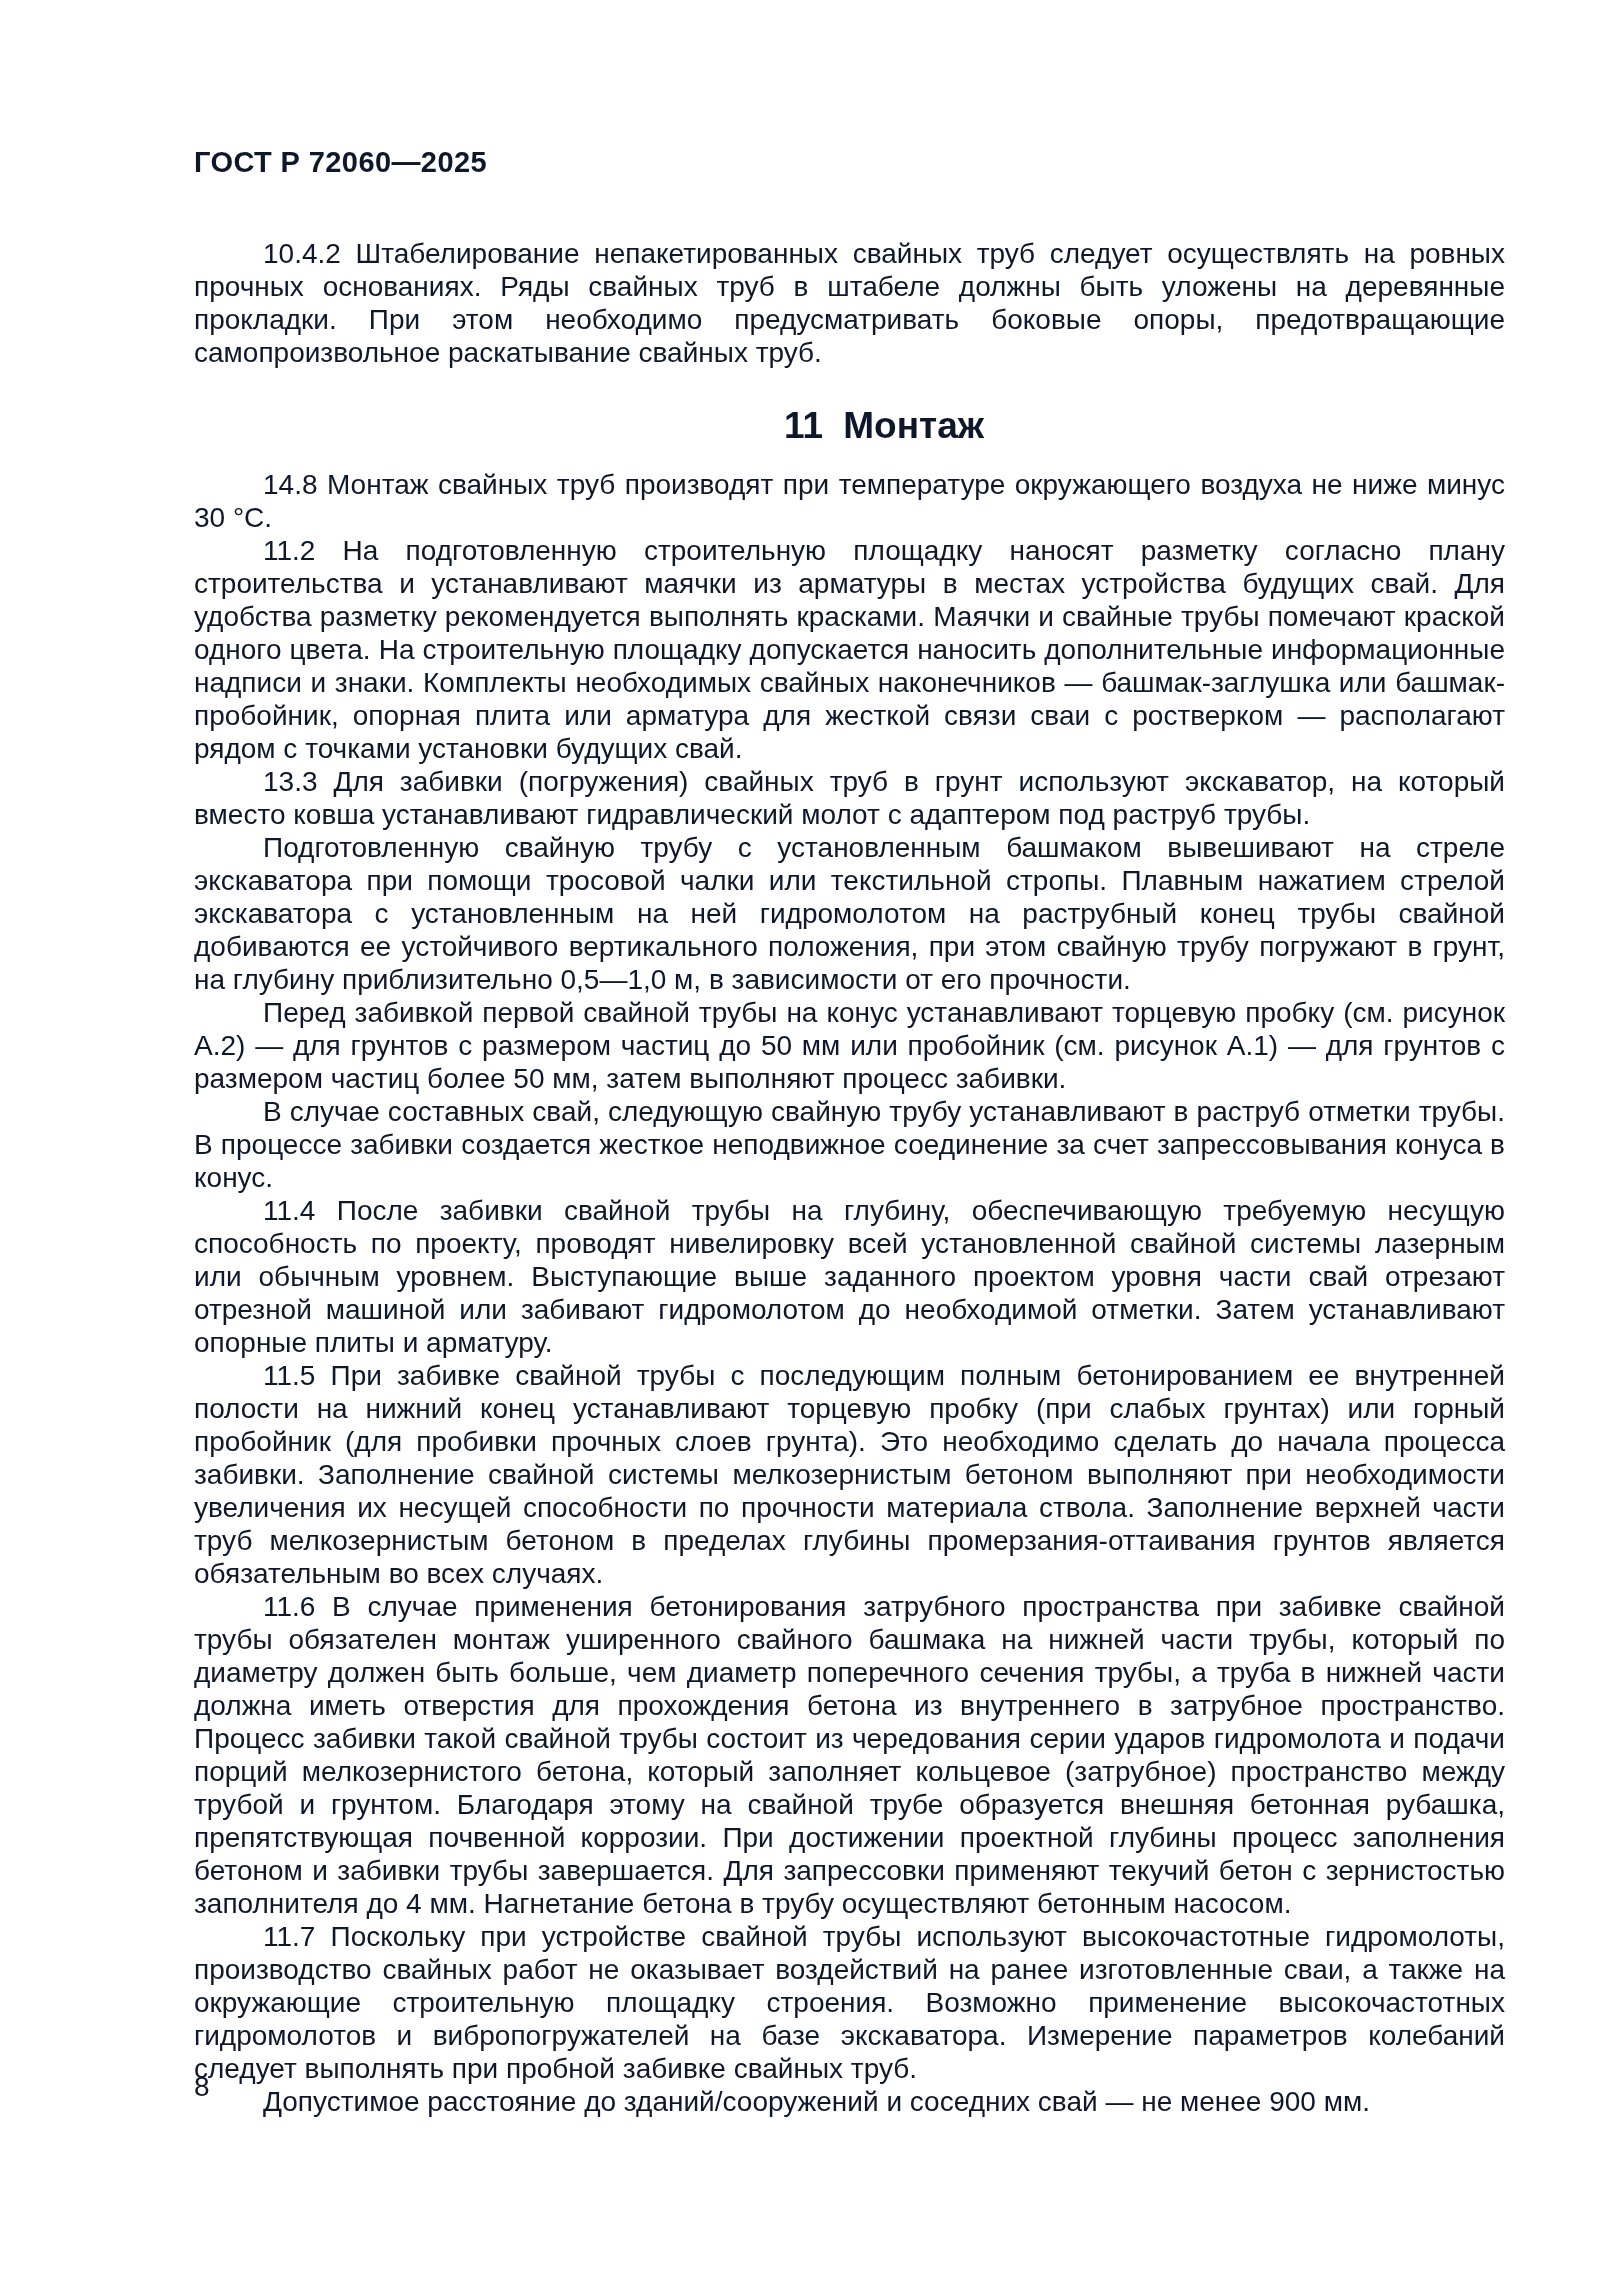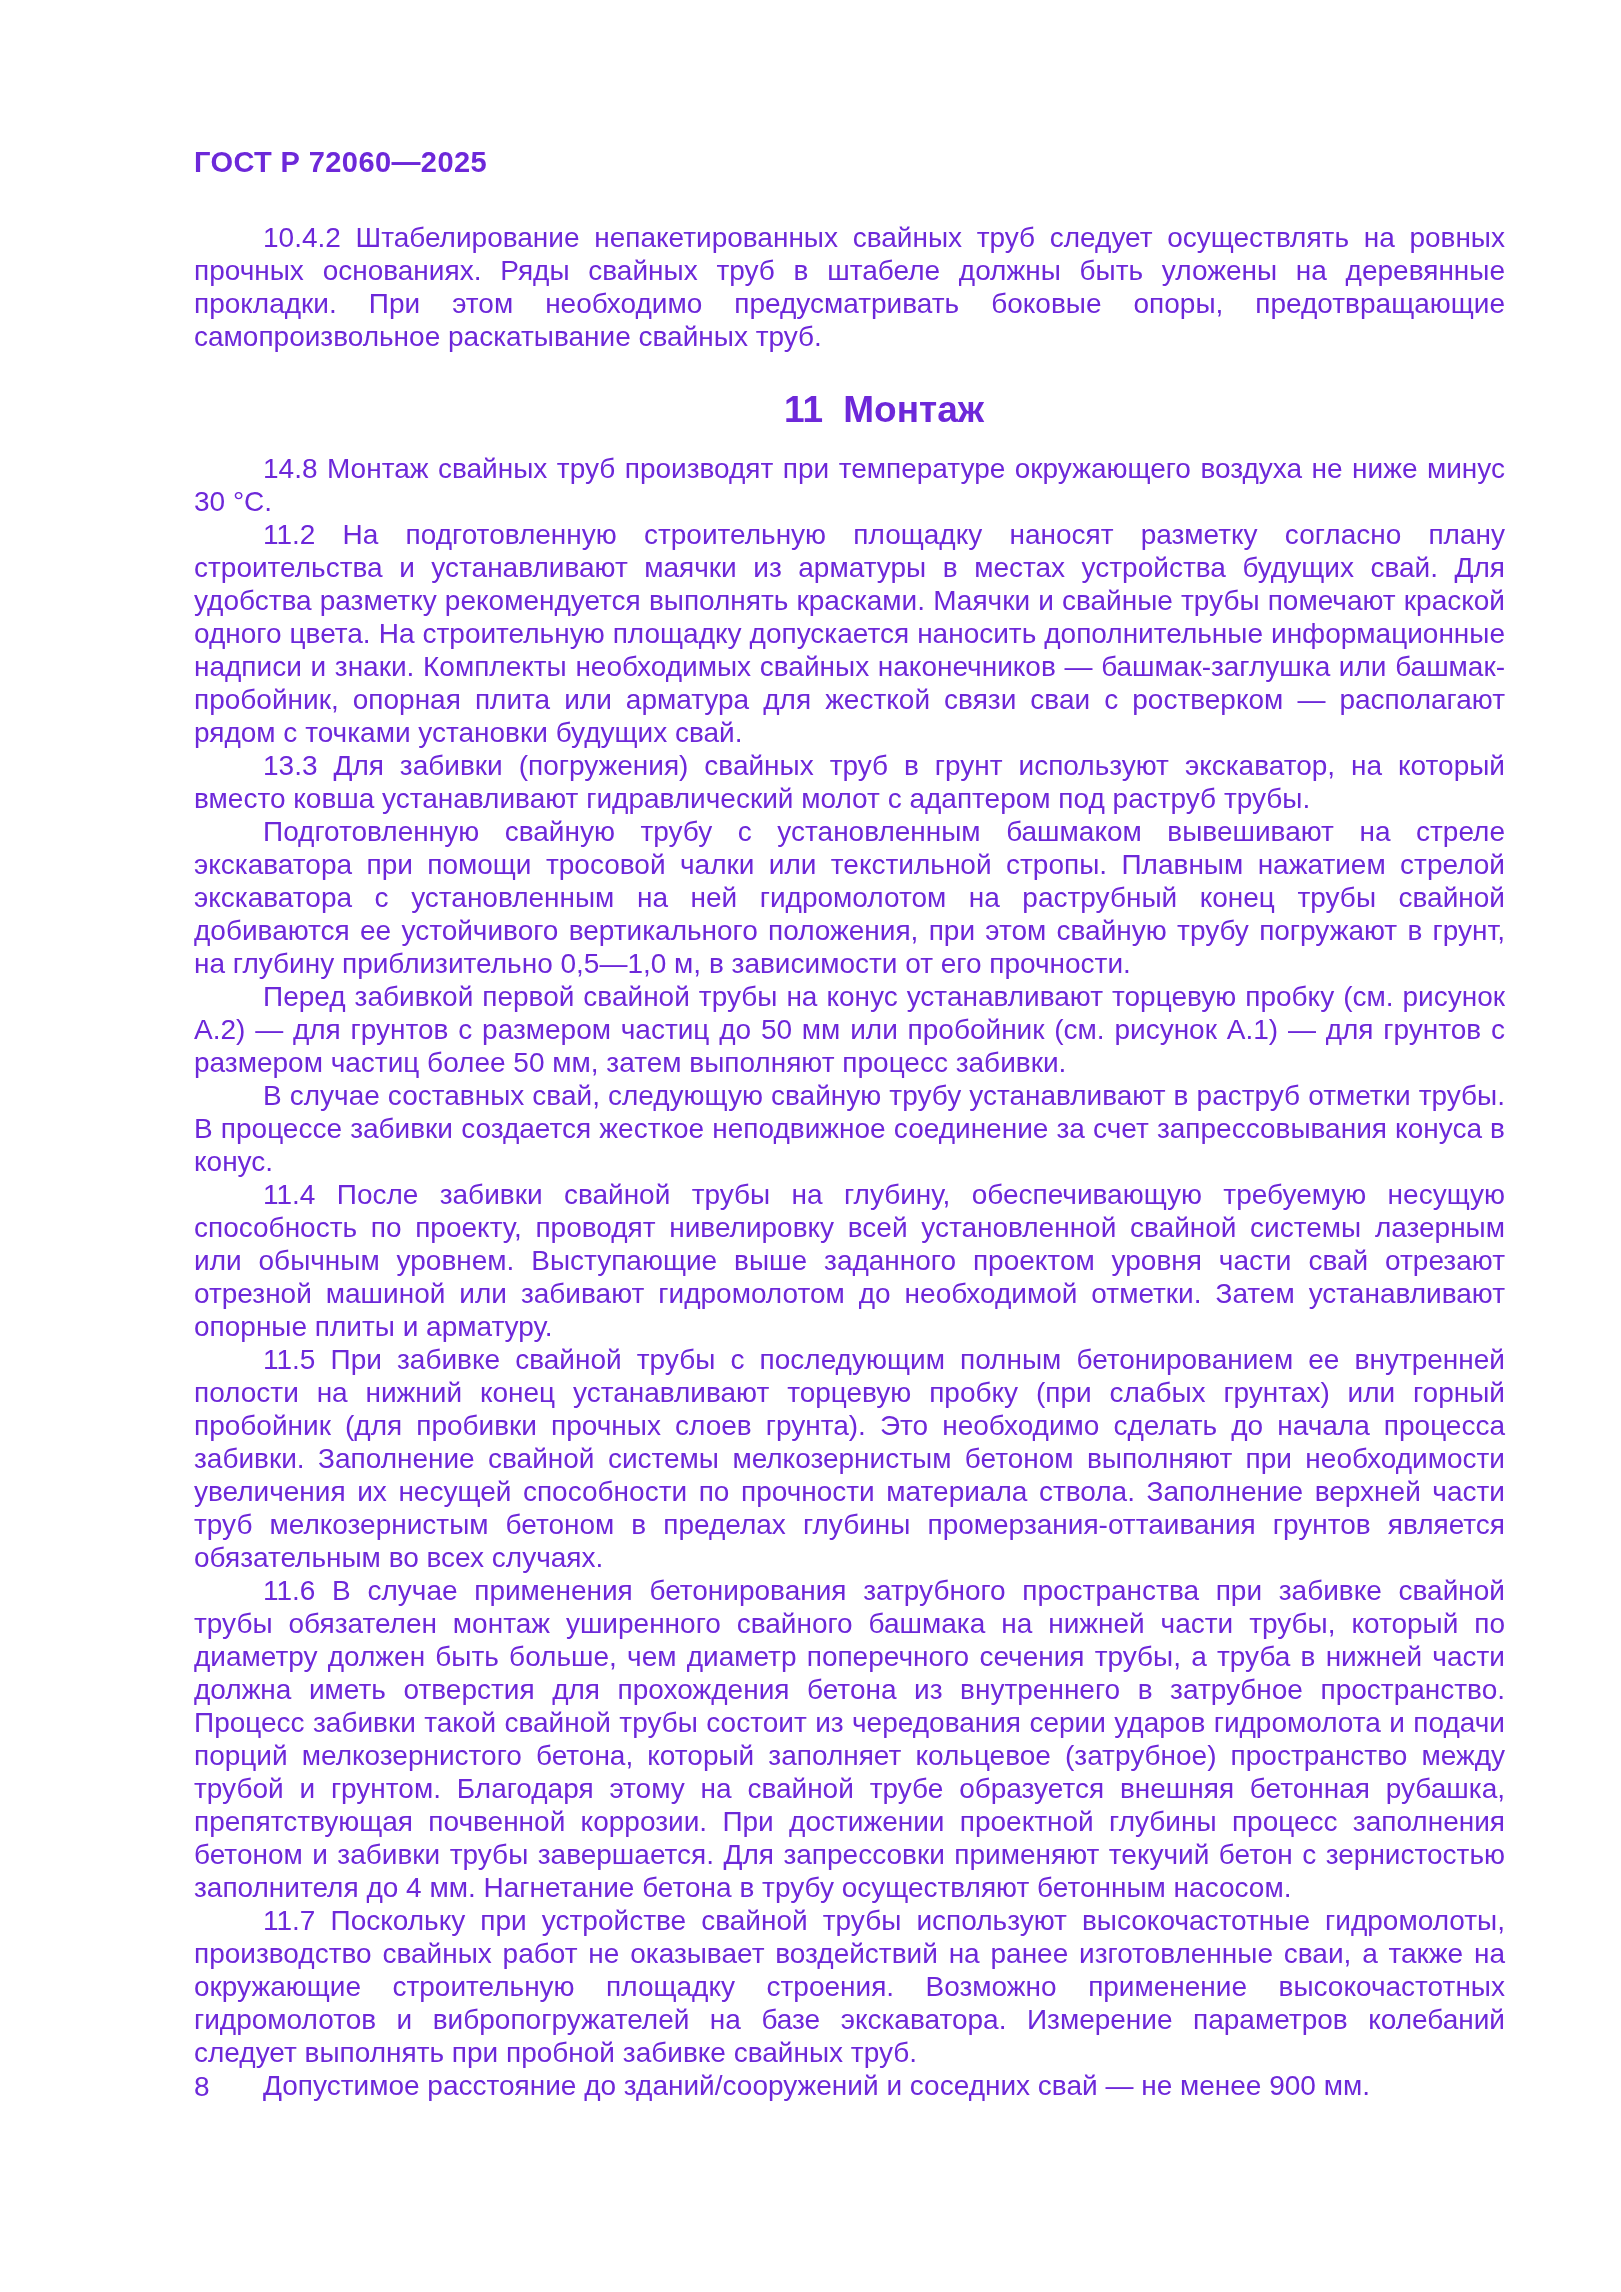--- a/index.html
+++ b/index.html
@@ -5,21 +5,21 @@
   html, body {
     margin: 0;
     padding: 0;
     background: #ffffff;
   }
   .page {
     position: relative;
     width: 1621px;
     height: 2293px;
     background: #ffffff;
-    color: #6d28d9;
+    color: #0f172a;
     font-family: "Liberation Sans", "DejaVu Sans", sans-serif;
     overflow: hidden;
   }
   .doc-header {
     position: absolute;
     left: 194px;
     top: 145px;
     font-size: 29px;
     font-weight: bold;
     line-height: 35px;
@@ -35,21 +35,21 @@
     -webkit-hyphens: auto;
   }
   .para {
     font-size: 28px;
     line-height: 33px;
     text-align: justify;
     text-indent: 69px;
     margin: 0;
   }
   .para.first {
-    margin-top: 40px;
+    margin-top: 56px;
   }
   .section-heading {
     font-size: 37px;
     font-weight: bold;
     line-height: 43px;
     margin: 35px 0 20.6px 0;
     text-indent: 69px;
     word-spacing: 9.8px;
     text-align: center;
   }

